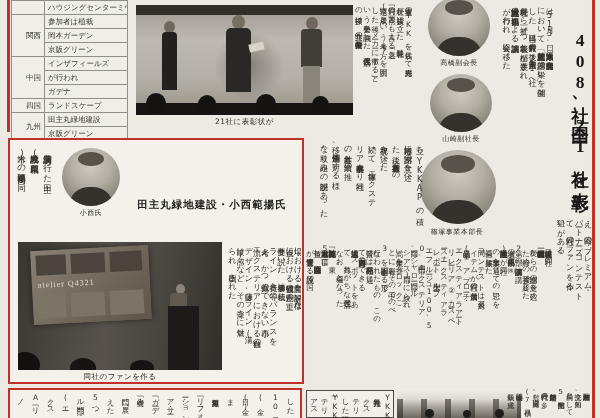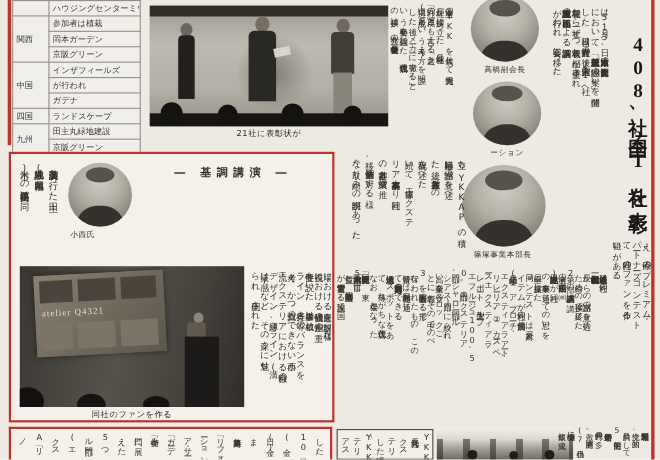--- a/index.html
+++ b/index.html
@@ -8,21 +8,21 @@
   .abs{position:absolute;}
   .redline{background:#bf3228;}
   
   .vtext{writing-mode:vertical-rl;text-orientation:upright;white-space:pre-line;
          overflow:hidden;color:#333029;line-height:9px;font-size:8px;}
   
   table.award{border-collapse:collapse;width:117px;height:130px;font-size:7.5px;
               table-layout:fixed;background:#f0eee8;}
   table.award td{border:1px solid #928f88;padding:0 3px;height:13px;color:#3a3833;
                  overflow:hidden;white-space:nowrap;}
-  td.region{width:26px;text-align:left;margin-top:39px;}
+  td.region{width:26px;text-align:right;margin-top:39px;}
   
   .photo{overflow:hidden;}
   .photo-top{background:linear-gradient(180deg,#8f8b83 0%,#a7a39a 10%,#bdb9b0 32%,#b3afa6 68%,#989288 100%);}
   .caption{font-size:7.5px;color:#2e2c28;text-align:center;letter-spacing:.5px;}
   .portrait{border-radius:50%;background:radial-gradient(circle at 50% 30%,#cfcbc2 0%,#b4afa5 40%,#8b867c 75%,#6f6a61 100%);overflow:hidden;}
   .p-suit{position:absolute;bottom:-2%;left:14%;width:72%;height:34%;background:#35322d;
           border-radius:50% 50% 40% 40% / 90% 90% 20% 20%;}
   .p-hair{position:absolute;top:7%;left:28%;width:44%;height:24%;background:#57524a;border-radius:50%;}
   
   .headline{writing-mode:vertical-rl;text-orientation:upright;
@@ -126,21 +126,21 @@
   <div class="abs portrait" style="left:428px;top:-4px;width:62px;height:60px;">
     <div class="p-hair"></div>
     <div class="p-suit"></div>
   </div>
   <div class="abs caption" style="left:418px;top:58px;width:82px;font-size:7px;">高橋副会長</div>
 
   <div class="abs portrait" style="left:430px;top:74px;width:62px;height:58px;">
     <div class="p-hair"></div>
     <div class="p-suit"></div>
   </div>
-  <div class="abs caption" style="left:420px;top:134px;width:82px;font-size:7px;">ーション</div>
+  <div class="abs caption" style="left:420px;top:134px;width:82px;font-size:7px;">山崎副社長</div>
 
   <div class="abs portrait" style="left:420px;top:150px;width:76px;height:74px;">
     <div class="p-hair"></div>
     <div class="p-suit"></div>
   </div>
   <div class="abs caption" style="left:408px;top:227px;width:98px;font-size:7px;">篠塚事業本部長</div>
 
   <div class="abs vtext" style="left:500px;top:2px;width:53px;height:238px;line-height:8.7px;font-size:8px;">は5月13日、東京港区六本木の国際文化会館
 において、「全国表彰式及び感謝の集い」を開催
 した。当日は方針発表の後、全国入賞21社へ
@@ -165,23 +165,23 @@
 々な取り組みの説明があった。</div>
 
   <div class="abs knbox" style="left:8px;top:138px;width:296px;height:246px;box-sizing:border-box;">
     <div class="abs vtext" style="left:4px;top:8px;width:40px;height:106px;line-height:13px;font-size:8.5px;">基調講演を行った田主
 丸緑地建設(福岡県久留
 米市)の小西範揚氏は同</div>
     <div class="abs portrait" style="left:52px;top:8px;width:58px;height:58px;">
       <div class="p-hair"></div>
       <div class="p-suit"></div>
     </div>
-    <div class="abs caption" style="left:32px;top:68px;width:66px;font-size:7px;">小西氏</div>
-
-    <div class="abs kicker" style="left:114px;top:10px;width:176px;">― 基調講演 ―</div>
+    <div class="abs caption" style="left:48px;top:68px;width:66px;font-size:7px;">小西氏</div>
+
+    <div class="abs knspeaker" style="left:112px;top:58px;width:180px;">田主丸緑地建設・小西範揚氏</div>
 
     <div class="abs photo lecture" style="left:8px;top:102px;width:204px;height:128px;">
       <div class="abs screen" style="left:14px;top:6px;width:118px;height:74px;">
         <div class="abs tile" style="left:5px;top:5px;width:30px;height:20px;"></div>
         <div class="abs tile" style="left:40px;top:5px;width:34px;height:20px;"></div>
         <div class="abs tile" style="left:79px;top:5px;width:32px;height:20px;"></div>
         <div class="abs screen-label" style="left:6px;top:30px;">atelier Q4321</div>
         <div class="abs tile2" style="left:5px;top:44px;width:28px;height:24px;"></div>
         <div class="abs tile2" style="left:38px;top:44px;width:34px;height:24px;"></div>
         <div class="abs tile2" style="left:77px;top:44px;width:34px;height:24px;"></div>

